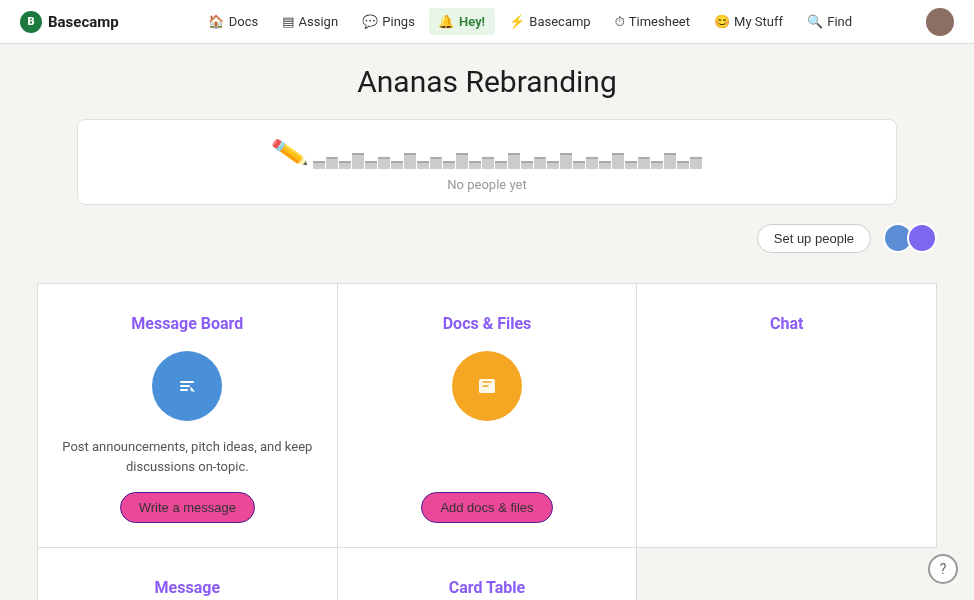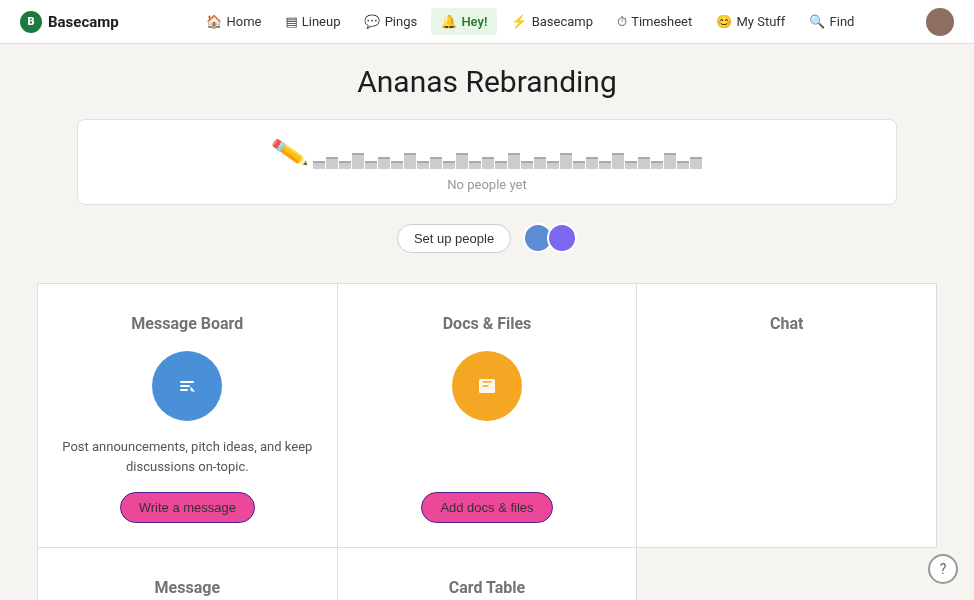--- a/index.html
+++ b/index.html
@@ -112,21 +112,21 @@
       transform: rotate(-10deg);
       display: inline-block;
       margin-right: 6px;
       color: #333;
     }
 
     
     .setup-row {
       display: flex;
       align-items: center;
-      justify-content: center;
+      justify-content: flex-end;
       gap: 12px;
       margin-bottom: 30px;
     }
     .setup-btn {
       border: 1px solid #ccc;
       background: #fff;
       border-radius: 20px;
       padding: 6px 16px;
       font-size: 13px;
       color: #333;
@@ -160,21 +160,21 @@
       padding: 30px 24px 24px;
       display: flex;
       flex-direction: column;
       align-items: center;
       text-align: center;
       gap: 0;
     }
     .feature-title {
       font-size: 16px;
       font-weight: 700;
-      color: #737373;
+      color: #8b5cf6;
       margin-bottom: 18px;
     }
     .feature-icon-circle {
       width: 70px;
       height: 70px;
       border-radius: 50%;
       display: flex;
       align-items: center;
       justify-content: center;
       margin-bottom: 16px;
@@ -231,25 +231,25 @@
 <body>
 
 <nav>
   <div class="nav-logo">
     <div class="nav-logo-icon">B</div>
     <span>Basecamp</span>
   </div>
   <div class="nav-items">
     <a class="nav-item">
       <span class="nav-icon">🏠</span>
-      <span>Home</span>
+      <span>Docs</span>
     </a>
     <a class="nav-item">
       <span class="nav-icon">▤</span>
-      <span>Lineup</span>
+      <span>Assign</span>
     </a>
     <a class="nav-item">
       <span class="nav-icon">💬</span>
       <span>Pings</span>
     </a>
     <a class="nav-item hey">
       <span class="nav-icon">🔔</span>
       <span>Hey!</span>
     </a>
     <a class="nav-item">

